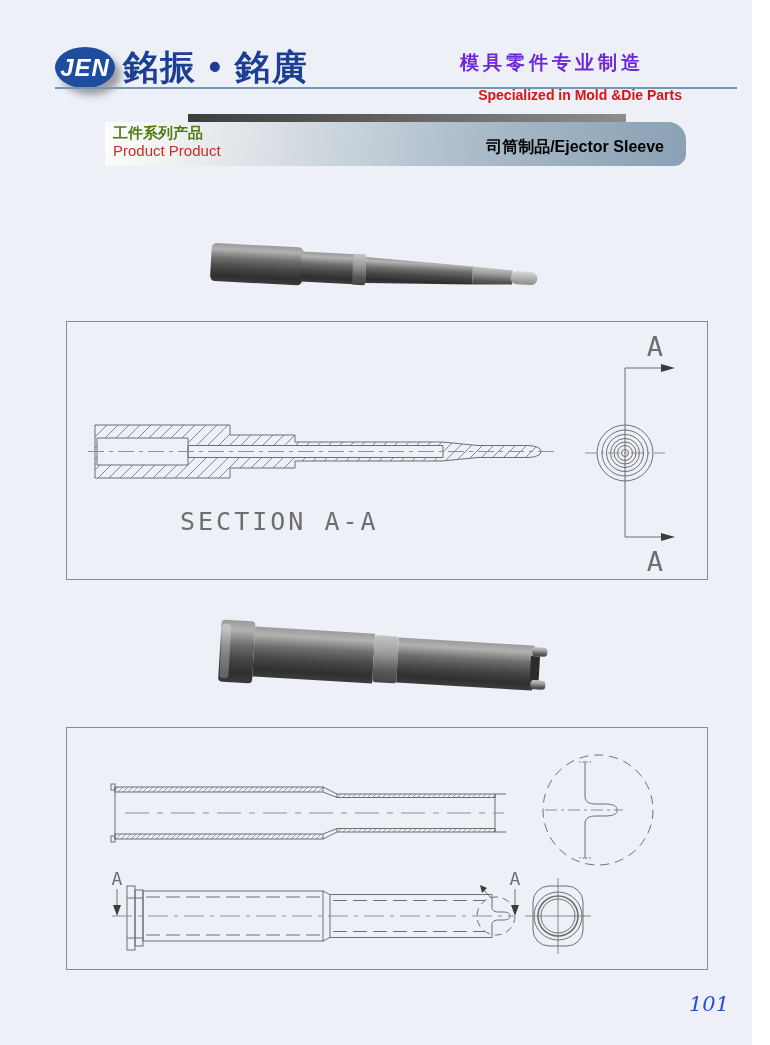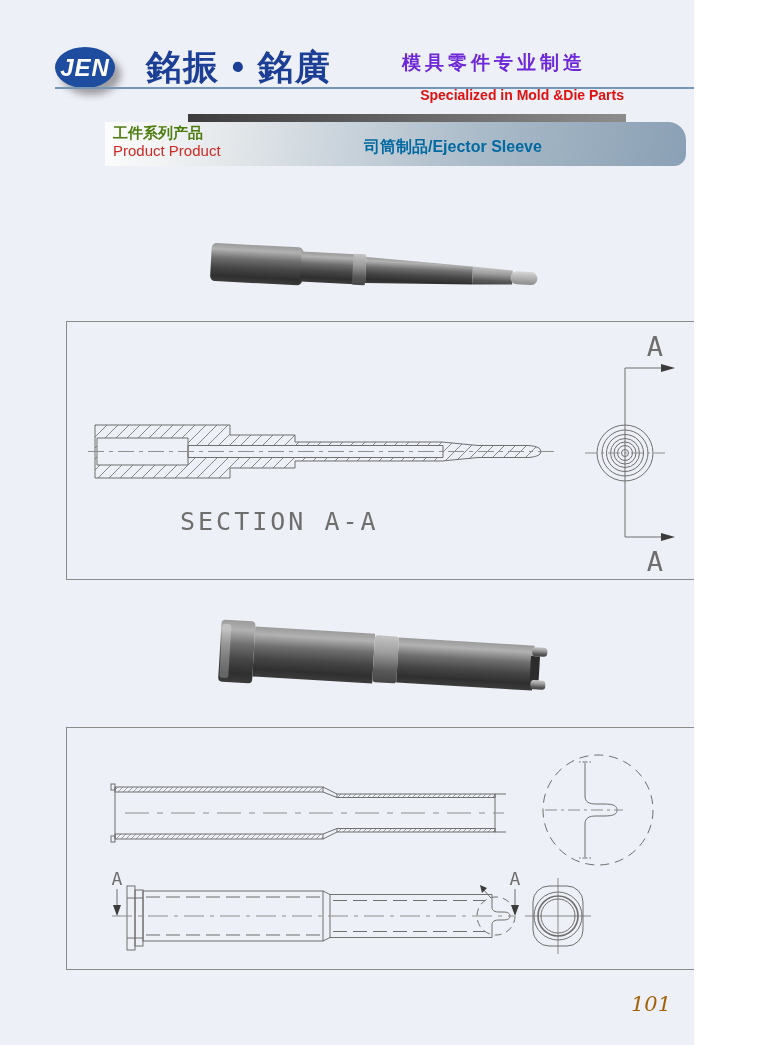--- a/index.html
+++ b/index.html
@@ -1,46 +1,46 @@
 <!DOCTYPE html>
 <html><head>
 <meta charset="utf-8">
 <style>
   html,body{margin:0;padding:0;}
-  .page{position:relative;width:678px;height:1045px;background:#eef0f7;overflow:hidden;
-        font-family:"Liberation Sans",sans-serif;padding-left:16px;}
+  .page{position:relative;width:752px;height:1045px;background:#eef0f7;overflow:hidden;
+        font-family:"Liberation Sans",sans-serif;}
   
   .logo{position:absolute;left:55px;top:47px;width:60px;height:41px;background:#1e4c9e;
         border-radius:50%;box-shadow:6px 7px 7px rgba(60,60,60,.45);display:flex;
         align-items:center;justify-content:center;}
   .logo span{color:#fff;font-weight:bold;font-style:italic;font-size:24px;letter-spacing:1px;}
-  .brand{position:absolute;left:146px;top:44px;font-size:35px;font-weight:bold;color:#1c3e94;
+  .brand{position:absolute;left:123px;top:44px;font-size:35px;font-weight:bold;color:#1c3e94;
          letter-spacing:2px;font-family:"Liberation Sans",sans-serif;}
   .tagline-cn{position:absolute;right:70px;top:50px;width:260px;text-align:center;font-size:19px;
          font-weight:bold;color:#6d28d9;letter-spacing:4px;}
   .tagline-en{position:absolute;right:70px;top:87px;width:300px;text-align:right;font-size:14px;
          font-weight:bold;color:#e01111;}
   .hrule{position:absolute;left:55px;top:87px;width:682px;height:2px;background:#7596b6;}
   
   .bar-dark{position:absolute;left:188px;top:114px;width:438px;height:10px;
             background:linear-gradient(to right,#3d3d3d,#8d8d8d);}
   .bar-main{position:absolute;left:105px;top:122px;width:581px;height:44px;
             background:linear-gradient(100deg,#fdfdfd 0%,#e3e7ea 22%,#a9bac8 65%,#8aa0b4 100%);
             border-radius:0 18px 12px 0;}
   .series-cn{position:absolute;left:113px;top:124px;font-size:15px;font-weight:bold;color:#4d7c0f;}
   .series-en{position:absolute;left:113px;top:142px;font-size:15px;color:#cf2a24;}
-  .product-name{position:absolute;left:364px;top:137px;width:300px;text-align:left;
-            font-size:16px;font-weight:bold;color:#0369a1;}
+  .product-name{position:absolute;left:364px;top:137px;width:300px;text-align:right;
+            font-size:16px;font-weight:bold;color:#000000;}
   
   .dbox{position:absolute;border:1px solid #8b8b8b;}
   .dbox1{left:66px;top:321px;width:640px;height:257px;}
   .dbox2{left:66px;top:727px;width:640px;height:241px;}
   .render{position:absolute;}
   .pagenum{position:absolute;right:23px;top:992px;font-family:"DejaVu Serif",serif;
-           font-style:italic;font-size:21px;color:#a16207;}
+           font-style:italic;font-size:21px;color:#1d4ed8;}
   svg text.cad{font-family:"DejaVu Sans Mono",monospace;fill:#6e6e6e;}
 </style>
 </head>
 <body>
 
 <div class="page">
 
   <div>
     <div class="logo">
       <span>JEN</span>

